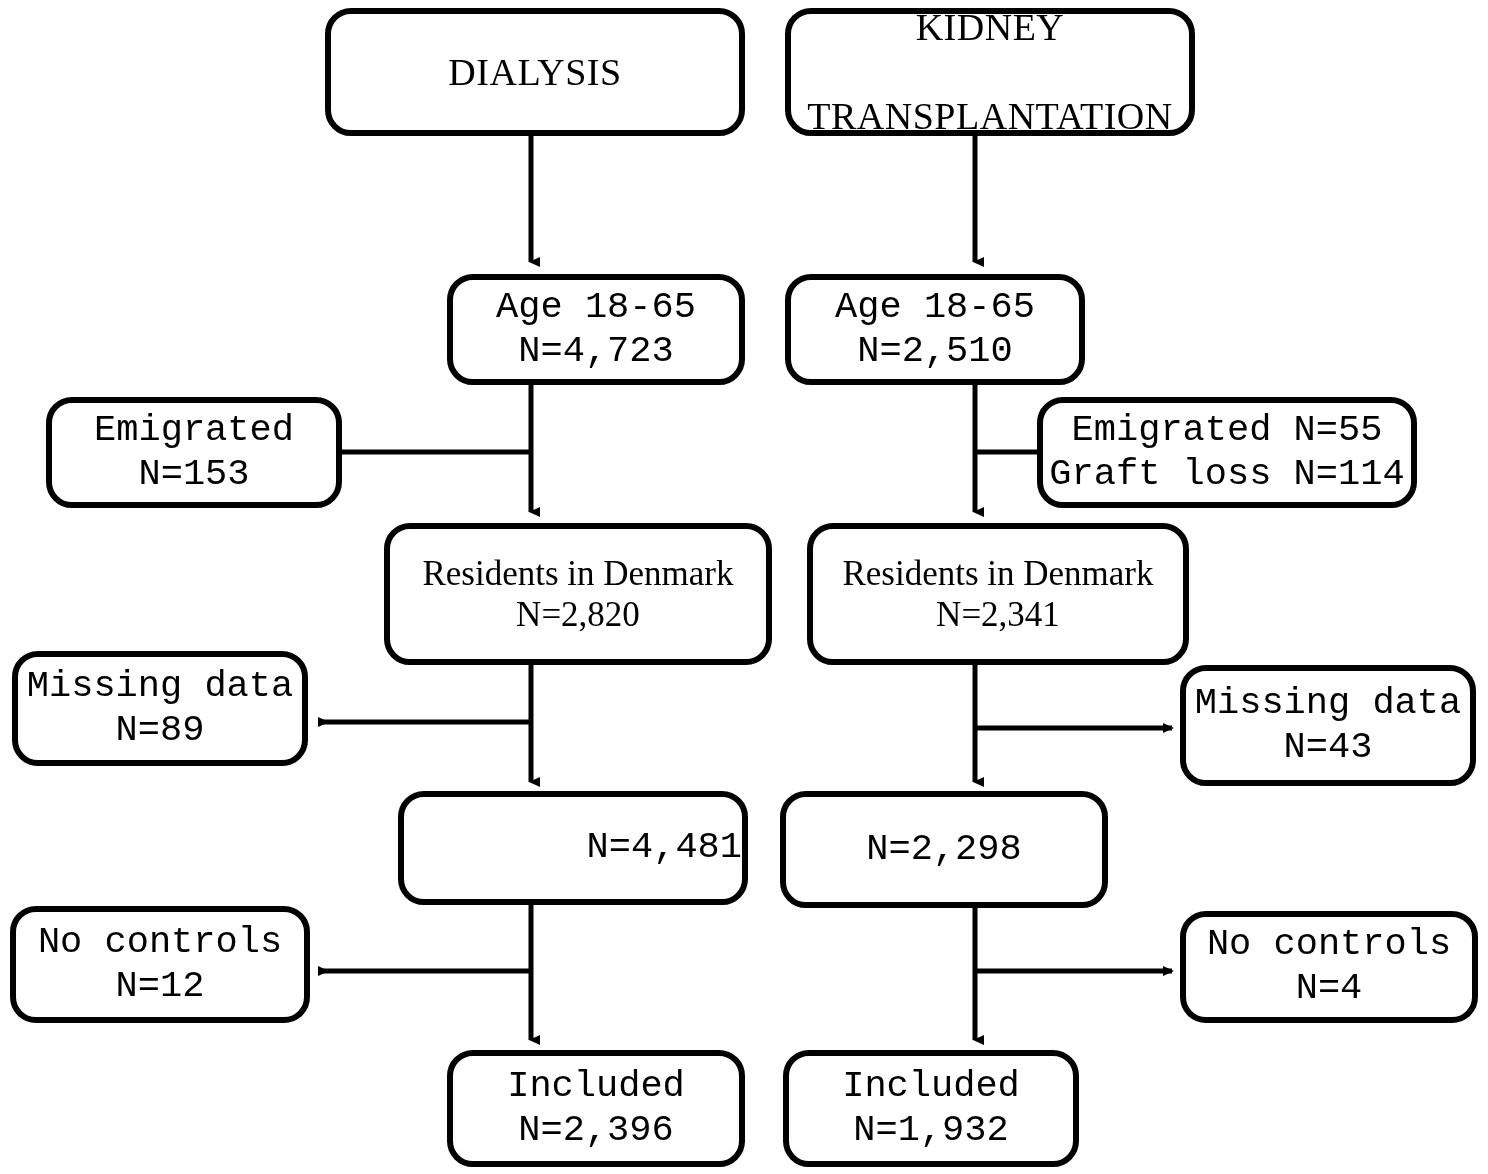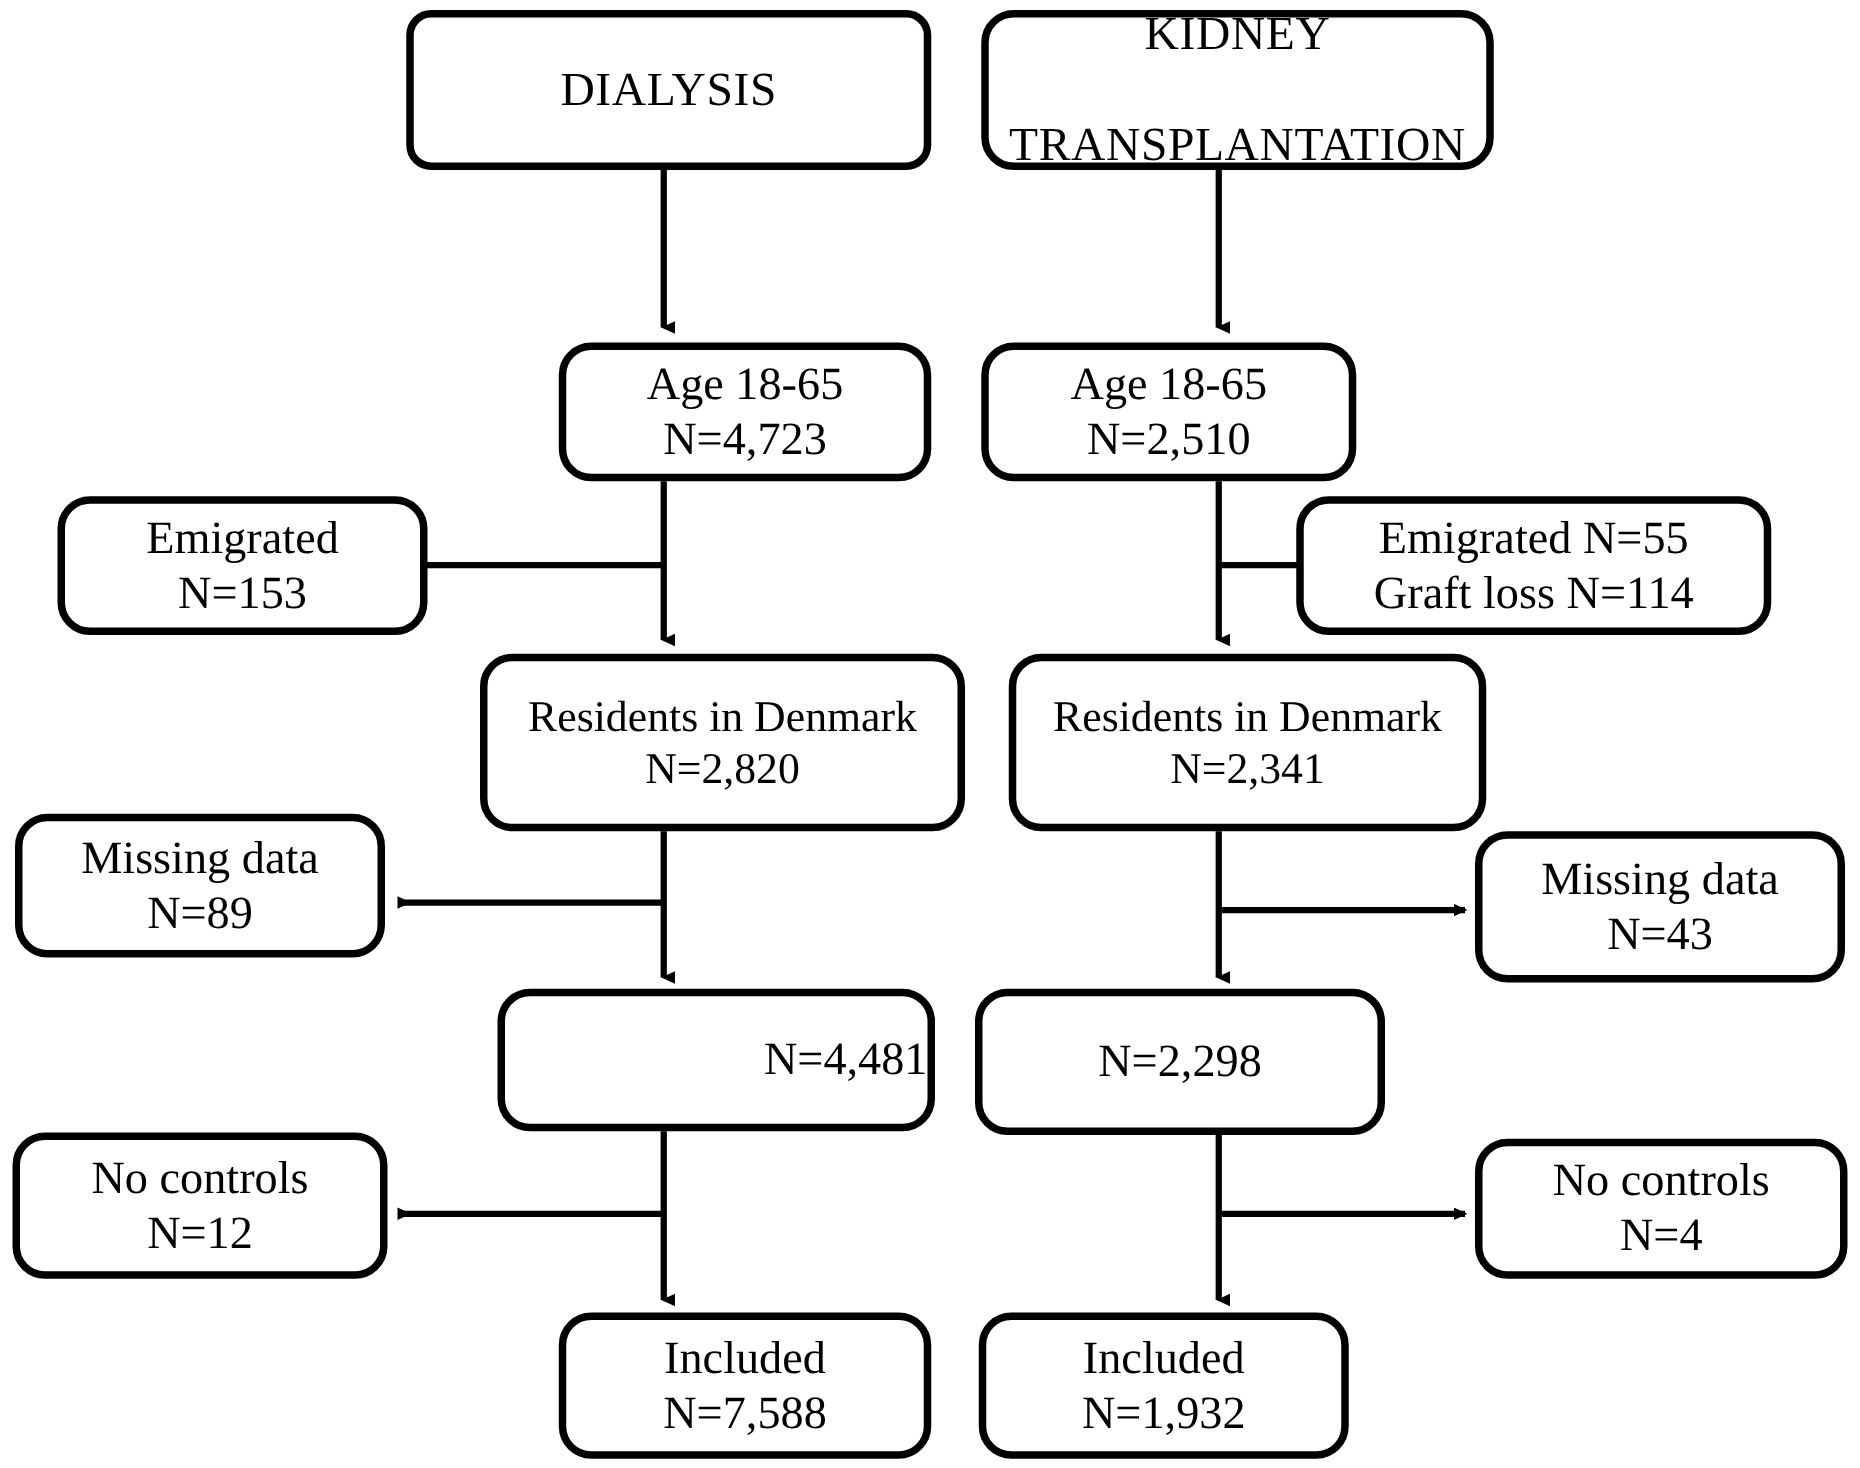--- a/index.html
+++ b/index.html
@@ -28,21 +28,21 @@
     color: #000000;
     line-height: 1.18;
     text-align: center;
     z-index: 2;
   }
   .node .line1, .node .line2 {
     display: block;
     white-space: nowrap;
   }
   .t-head { font-size: 38px; letter-spacing: 0.5px; }
-  .t-body { font-size: 37px; }
+  .t-body { font-size: 37px; font-family: Liberation Mono, monospace; }
   .t-body-sm { font-size: 35px; margin-left: 24px; }
   svg.edges {
     position: absolute;
     left: 0;
     top: 0;
     width: 1488px;
     height: 1174px;
     z-index: 1;
   }
 </style>
@@ -80,21 +80,21 @@
     <line x1="975" y1="385" x2="975" y2="512" stroke="#000000" stroke-width="5" marker-end="url(#ah-down)"></line>
     <line x1="977" y1="452" x2="1086" y2="452" stroke="#000000" stroke-width="5" marker-end="url(#ah-right)"></line>
 
     <line x1="975" y1="665" x2="975" y2="782" stroke="#000000" stroke-width="5" marker-end="url(#ah-down)"></line>
     <line x1="977" y1="728" x2="1172" y2="728" stroke="#000000" stroke-width="5" marker-end="url(#ah-right)"></line>
 
     <line x1="975" y1="908" x2="975" y2="1040" stroke="#000000" stroke-width="5" marker-end="url(#ah-down)"></line>
     <line x1="977" y1="971" x2="1172" y2="971" stroke="#000000" stroke-width="5" marker-end="url(#ah-right)"></line>
   </svg>
 
-  <div class="node t-head" style="left:325px; top:8px; width:420px; height:128px;border-radius:20px;">
+  <div class="node t-head" style="left:325px; top:8px; width:420px; height:128px;">
     <span class="line1">DIALYSIS</span>
   </div>
 
   <div class="node t-head" style="left:785px; top:8px; width:410px; height:128px;gap:44px;">
     <span class="line1">KIDNEY</span>
     <span class="line2">TRANSPLANTATION</span>
   </div>
 
   <div class="node t-body" style="left:447px; top:274px; width:298px; height:111px;">
     <span class="line1">Age 18-65</span>
@@ -149,21 +149,21 @@
     <span class="line2">N=12</span>
   </div>
 
   <div class="node t-body" style="left:1180px; top:911px; width:298px; height:112px;">
     <span class="line1">No controls</span>
     <span class="line2">N=4</span>
   </div>
 
   <div class="node t-body" style="left:447px; top:1050px; width:298px; height:117px;">
     <span class="line1">Included</span>
-    <span class="line2">N=7,588</span>
+    <span class="line2">N=2,396</span>
   </div>
 
   <div class="node t-body" style="left:783px; top:1050px; width:296px; height:117px;">
     <span class="line1">Included</span>
     <span class="line2">N=1,932</span>
   </div>
 
 </div>
 
 </body></html>

